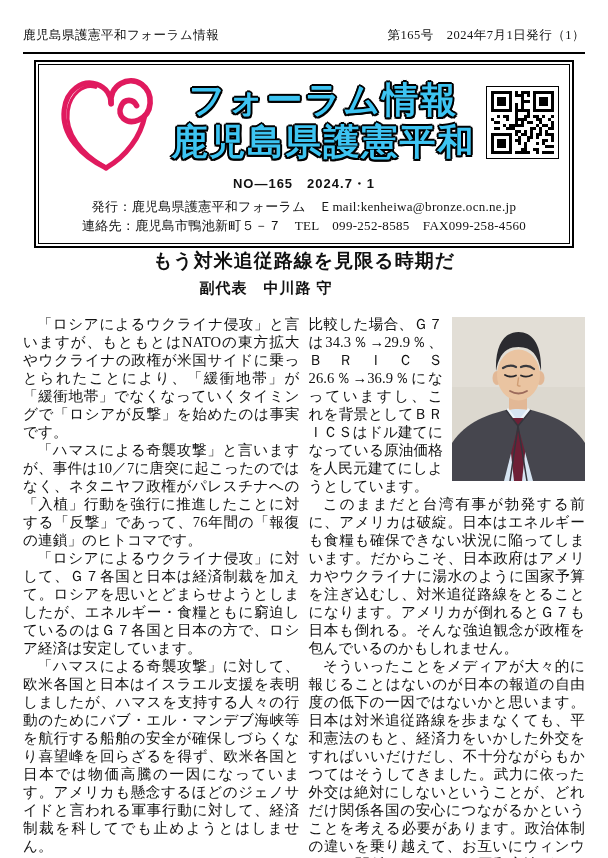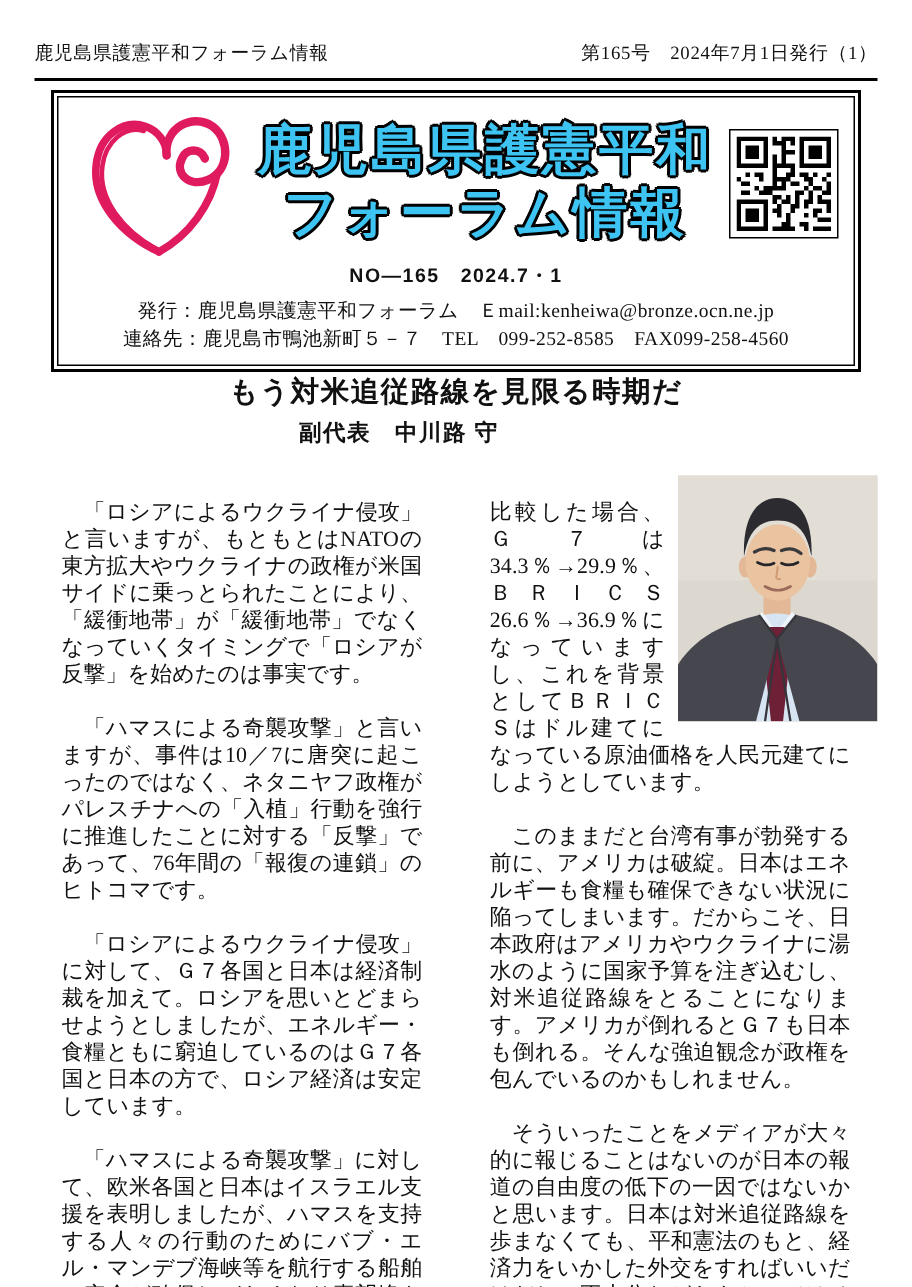--- a/index.html
+++ b/index.html
@@ -54,21 +54,21 @@
   }
   .article-byline{
     margin-top:5px;text-align:center;padding-right:76px;
     font-family:"Liberation Sans","DejaVu Sans",sans-serif;
     font-weight:700;font-size:15px;letter-spacing:1px;
   }
   
   .columns{display:flex;gap:9px;margin-top:17px;}
   .col{flex:1 1 0;min-width:0;}
   .col p{
-    margin:18px;text-indent:1em;text-align:justify;
+    margin:0;text-indent:1em;text-align:justify;
     font-size:14.6px;line-height:18px;letter-spacing:.1px;
   }
   .col p.cont{text-indent:0;}
   .photo-frame{
     float:right;width:133px;height:164px;margin:2px 0 5px 9px;
     overflow:hidden;background:#dcd8cf;
   }
   .photo-frame svg{display:block;}
 </style>
 </head>
@@ -89,22 +89,22 @@
           <svg viewBox="0 0 100 100" width="106" height="102" aria-hidden="true">
             <g fill="none" stroke="#e01a5e" stroke-linecap="round">
               <path stroke-width="5" d="M50 95 C 26 84, 6 62, 9 38 C 11 19, 27 8, 41 13 C 50 16, 55 24, 55 32"></path>
               <path stroke-width="3" d="M48 93 C 27 81, 10 61, 13 39 C 15 23, 28 12, 40 16"></path>
               <path stroke-width="5.5" d="M55 32 C 53 14, 72 4, 85 13 C 97 22, 96 42, 82 48 C 70 53, 60 44, 65 34 C 68 27, 77 27, 80 34"></path>
               <path stroke-width="5" d="M88 44 C 84 64, 70 84, 50 95"></path>
             </g>
           </svg>
         </div>
         <div class="masthead-title">
+          <div>フォーラム情報</div>
           <div>鹿児島県護憲平和</div>
-          <div>フォーラム情報</div>
         </div>
         <div class="qr-frame">
           <svg id="qr-svg" width="63" height="63" viewBox="0 0 63 63" aria-hidden="true">
             <rect width="63" height="63" fill="#fff"></rect>
           <path d="M24 0h3v3h-3zM30 0h3v3h-3zM33 0h3v3h-3zM36 0h3v3h-3zM24 3h3v3h-3zM27 3h3v3h-3zM30 3h3v3h-3zM36 3h3v3h-3zM30 6h3v3h-3zM30 9h3v3h-3zM33 9h3v3h-3zM36 9h3v3h-3zM24 12h3v3h-3zM30 12h3v3h-3zM24 15h3v3h-3zM30 15h3v3h-3zM24 18h3v3h-3zM27 18h3v3h-3zM30 18h3v3h-3zM33 18h3v3h-3zM36 18h3v3h-3zM24 21h3v3h-3zM36 21h3v3h-3zM6 24h3v3h-3zM12 24h3v3h-3zM15 24h3v3h-3zM24 24h3v3h-3zM33 24h3v3h-3zM36 24h3v3h-3zM42 24h3v3h-3zM45 24h3v3h-3zM51 24h3v3h-3zM60 24h3v3h-3zM0 27h3v3h-3zM15 27h3v3h-3zM24 27h3v3h-3zM27 27h3v3h-3zM30 27h3v3h-3zM33 27h3v3h-3zM45 27h3v3h-3zM48 27h3v3h-3zM57 27h3v3h-3zM3 30h3v3h-3zM6 30h3v3h-3zM24 30h3v3h-3zM30 30h3v3h-3zM36 30h3v3h-3zM39 30h3v3h-3zM48 30h3v3h-3zM60 30h3v3h-3zM12 33h3v3h-3zM18 33h3v3h-3zM21 33h3v3h-3zM24 33h3v3h-3zM27 33h3v3h-3zM30 33h3v3h-3zM45 33h3v3h-3zM51 33h3v3h-3zM54 33h3v3h-3zM60 33h3v3h-3zM3 36h3v3h-3zM6 36h3v3h-3zM15 36h3v3h-3zM18 36h3v3h-3zM21 36h3v3h-3zM39 36h3v3h-3zM42 36h3v3h-3zM48 36h3v3h-3zM57 36h3v3h-3zM60 36h3v3h-3zM24 39h3v3h-3zM27 39h3v3h-3zM33 39h3v3h-3zM39 39h3v3h-3zM48 39h3v3h-3zM54 39h3v3h-3zM24 42h3v3h-3zM30 42h3v3h-3zM33 42h3v3h-3zM39 42h3v3h-3zM45 42h3v3h-3zM48 42h3v3h-3zM54 42h3v3h-3zM57 42h3v3h-3zM60 42h3v3h-3zM27 45h3v3h-3zM36 45h3v3h-3zM39 45h3v3h-3zM45 45h3v3h-3zM60 45h3v3h-3zM24 48h3v3h-3zM27 48h3v3h-3zM36 48h3v3h-3zM51 48h3v3h-3zM54 48h3v3h-3zM60 48h3v3h-3zM27 51h3v3h-3zM33 51h3v3h-3zM45 51h3v3h-3zM51 51h3v3h-3zM33 54h3v3h-3zM54 54h3v3h-3zM57 54h3v3h-3zM60 54h3v3h-3zM30 57h3v3h-3zM33 57h3v3h-3zM42 57h3v3h-3zM45 57h3v3h-3zM24 60h3v3h-3zM27 60h3v3h-3zM30 60h3v3h-3zM33 60h3v3h-3zM36 60h3v3h-3zM45 60h3v3h-3zM51 60h3v3h-3zM54 60h3v3h-3zM57 60h3v3h-3zM60 60h3v3h-3zM0 0h21v3h-21zM0 18h21v3h-21zM0 3h3v15h-3zM18 3h3v15h-3zM6 6h9v9h-9zM42 0h21v3h-21zM42 18h21v3h-21zM42 3h3v15h-3zM60 3h3v15h-3zM48 6h9v9h-9zM0 42h21v3h-21zM0 60h21v3h-21zM0 45h3v15h-3zM18 45h3v15h-3zM6 48h9v9h-9z" fill="#000"></path>
             </svg>
         </div>
       </div>
       <div class="issue-line">NO—165　2024.7・1</div>
       <div class="pub-lines">

